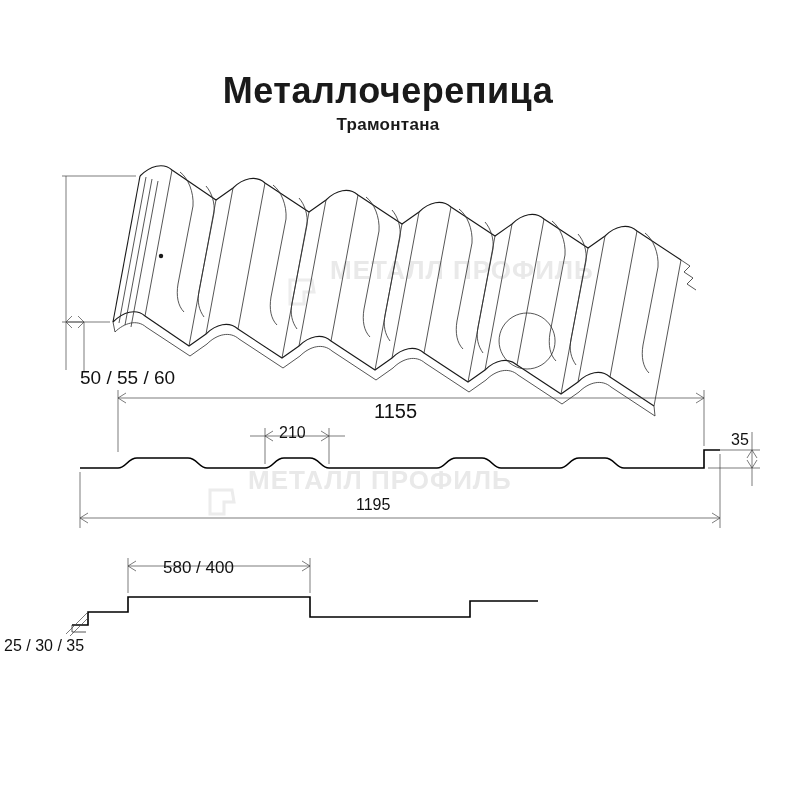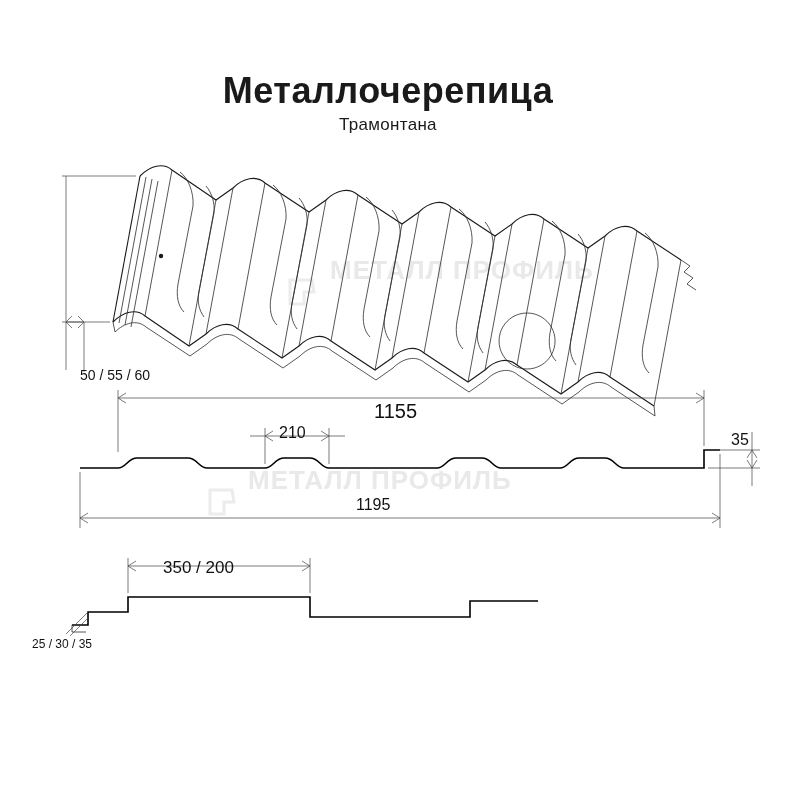--- a/index.html
+++ b/index.html
@@ -29,26 +29,26 @@
     font-weight: bold;
     letter-spacing: 0.5px;
   }
   #main-title {
     top: 70px;
     font-size: 36px;
   }
   #sub-title {
     top: 115px;
     font-size: 17px;
-    font-weight: normal;
+    font-weight: bold;
     letter-spacing: 0.3px;
   }
   .dim-label {
     position: absolute;
-    font-size: 14px;
+    font-size: 19px;
     color: #111;
     white-space: nowrap;
   }
   .wm {
     position: absolute;
     color: #e9e9e9;
     font-weight: bold;
     font-size: 26px;
     letter-spacing: 1px;
     user-select: none;
@@ -244,15 +244,15 @@
 <div class="dim-label" style="left:80px; top:367px;">50 / 55 / 60</div>
 
 <div class="dim-label" style="left:374px; top:400px; font-size:20px;">1155</div>
 
 <div class="dim-label" style="left:279px; top:424px; font-size:16px;">210</div>
 
 <div class="dim-label" style="left:356px; top:496px; font-size:16px;">1195</div>
 
 <div class="dim-label" style="left:731px; top:431px; font-size:16px;">35</div>
 
-<div class="dim-label" style="left:163px; top:558px; font-size:17px;">350 / 200</div>
-
-<div class="dim-label" style="left:32px; top:637px; font-size:12px;">25 / 30 / 35</div>
+<div class="dim-label" style="left:163px; top:558px; font-size:17px;">580 / 400</div>
+
+<div class="dim-label" style="left:4px; top:637px; font-size:16px;">25 / 30 / 35</div>
 
 </body></html>

